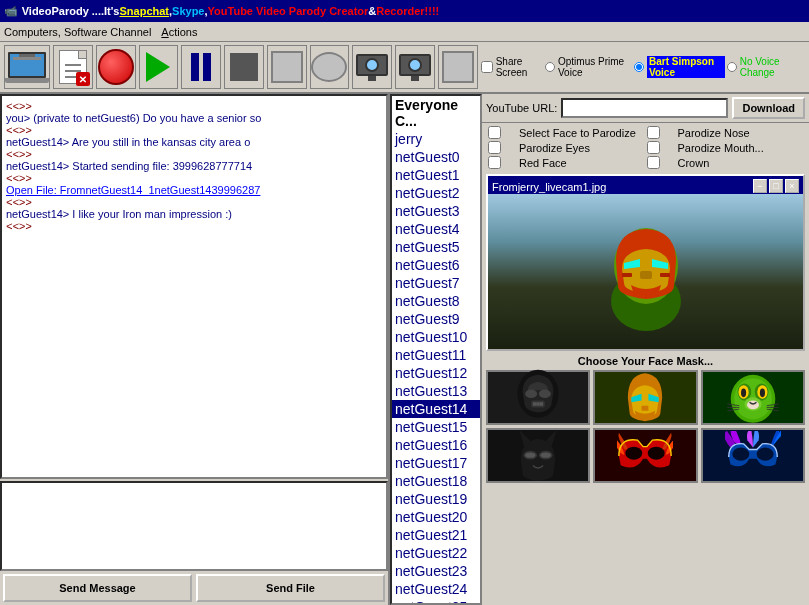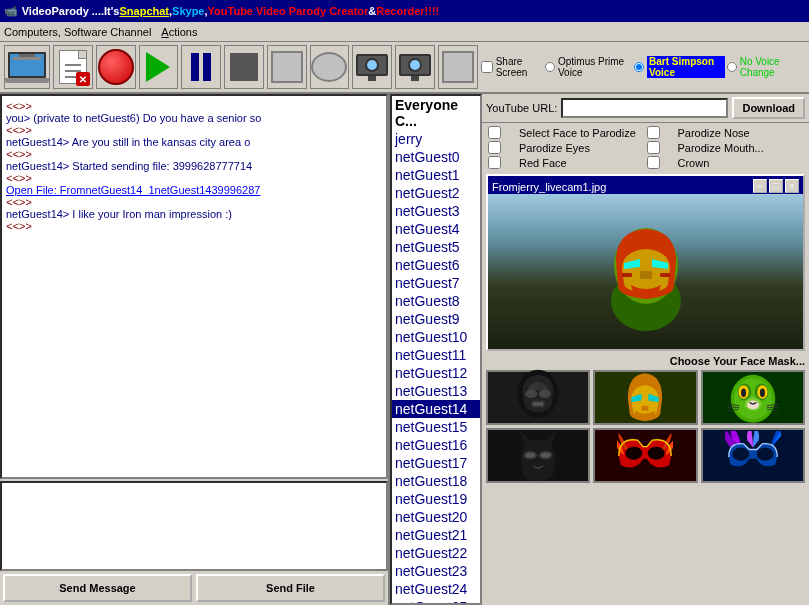--- a/index.html
+++ b/index.html
@@ -235,21 +235,21 @@
       position: relative;
       z-index: 1;
     }
 
     
     #face-mask-section {
       background: #d4d0c8;
       padding: 2px 4px;
     }
     #face-mask-title {
-      text-align: right;
+      text-align: center;
       font-size: 11px;
       font-weight: bold;
       margin-bottom: 3px;
     }
     #mask-grid {
       display: grid;
       grid-template-columns: repeat(3, 1fr);
       gap: 3px;
     }
     .mask-item {

